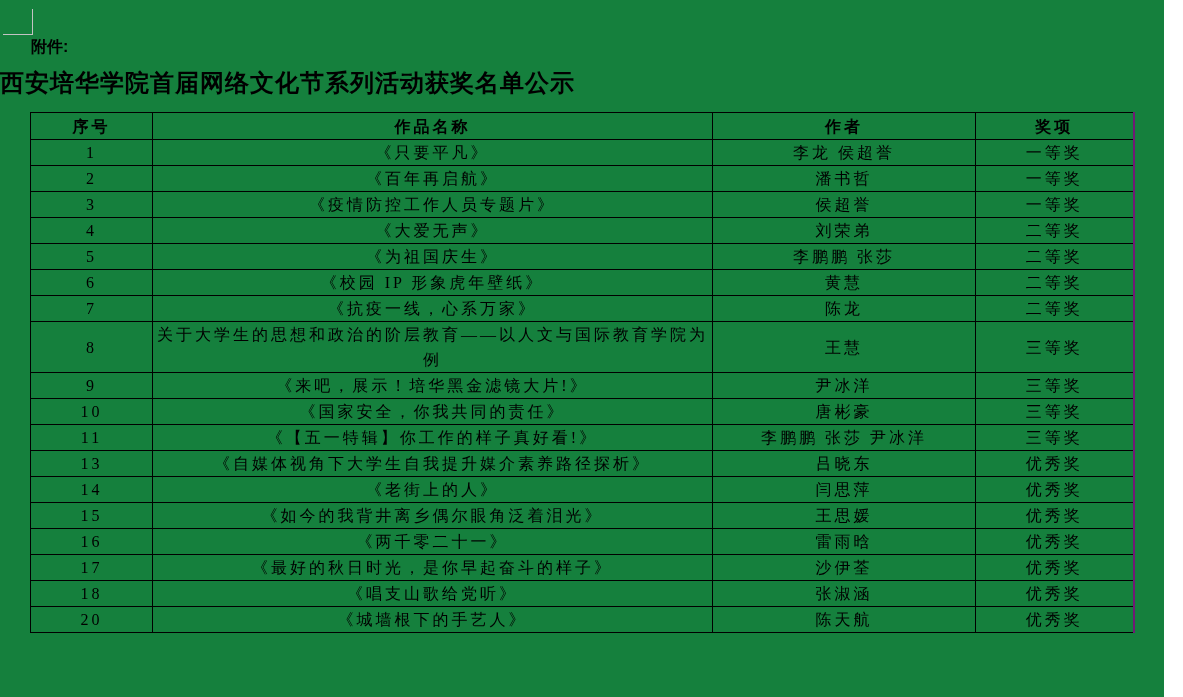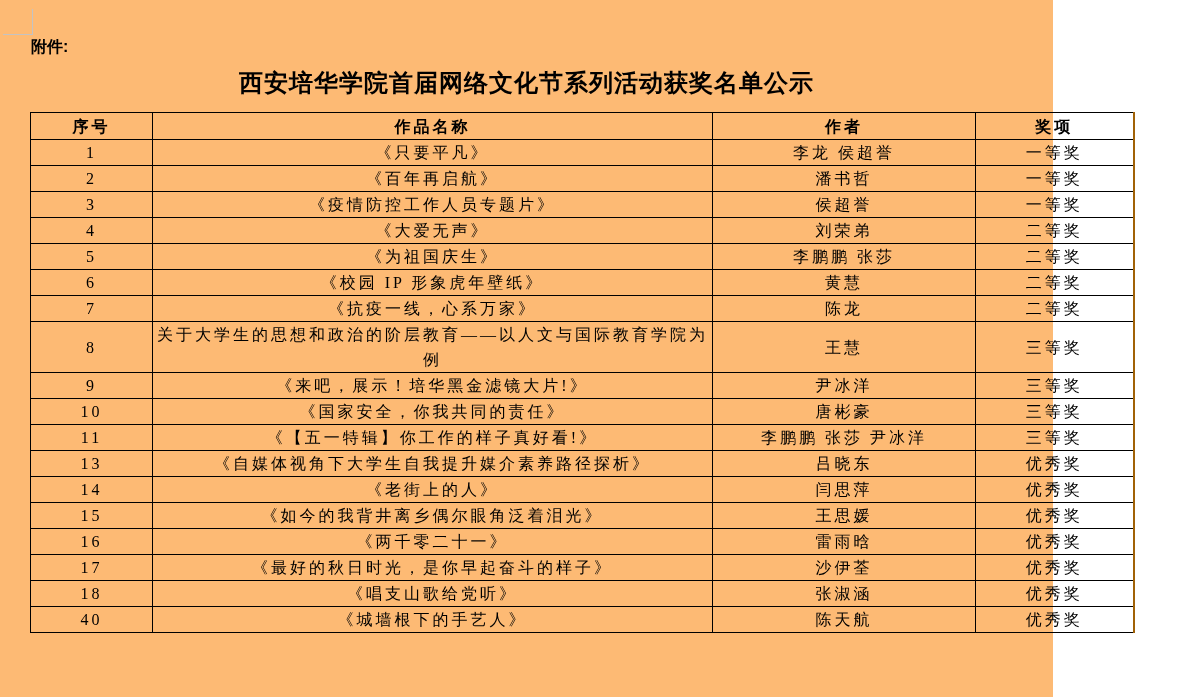--- a/index.html
+++ b/index.html
@@ -5,23 +5,23 @@
   html, body {
     margin: 0;
     padding: 0;
     background: #ffffff;
     width: 1183px;
     height: 697px;
     overflow: hidden;
   }
   .page {
     position: relative;
-    width: 1053px;
+    width: 1164px;
     height: 697px;
-    background: #fdba74;
+    background: #15803d;
     color: #000000;
   }
   
   .crop-v {
     position: absolute;
     left: 32px;
     top: 9px;
     width: 1px;
     height: 25px;
     background: #c3c3c3;
@@ -40,21 +40,20 @@
     top: 37px;
     font-family: "Liberation Sans", "DejaVu Sans", sans-serif;
     font-weight: bold;
     font-size: 16px;
   }
   .title {
     position: absolute;
     left: 0;
     right: 0;
     top: 67px;
-    text-align: center;
     font-family: "Liberation Sans", "DejaVu Sans", sans-serif;
     font-weight: bold;
     font-size: 24px;
     letter-spacing: 1px;
   }
   table.awards {
     position: absolute;
     left: 30px;
     top: 112px;
     width: 1103px;
@@ -70,21 +69,21 @@
   table.awards col.c-author { width: 263px; }
   table.awards col.c-award  { width: 158px; }
   table.awards th, table.awards td {
     border: 1px solid #000000;
     text-align: center;
     vertical-align: middle;
     padding: 0 2px;
     line-height: 25px;
     overflow: hidden;
   }
-  table.awards { border-right: 2px solid #a16207; }
+  table.awards { border-right: 2px solid #701a75; }
   table.awards td { height: 25px; }
   table.awards thead th { height: 26px; font-weight: bold; }
 </style>
 </head>
 <body>
 
 <div class="page">
 
   <div class="crop-v"></div>
   <div class="crop-h"></div>
@@ -224,21 +223,21 @@
 
     <tr>
       <td>18</td>
       <td>《唱支山歌给党听》</td>
       <td>张淑涵</td>
       <td>优秀奖</td>
     </tr>
 
 
     <tr>
-      <td>40</td>
+      <td>20</td>
       <td>《城墙根下的手艺人》</td>
       <td>陈天航</td>
       <td>优秀奖</td>
     </tr>
   </tbody>
   </table>
 
 </div>
 
 </body></html>

